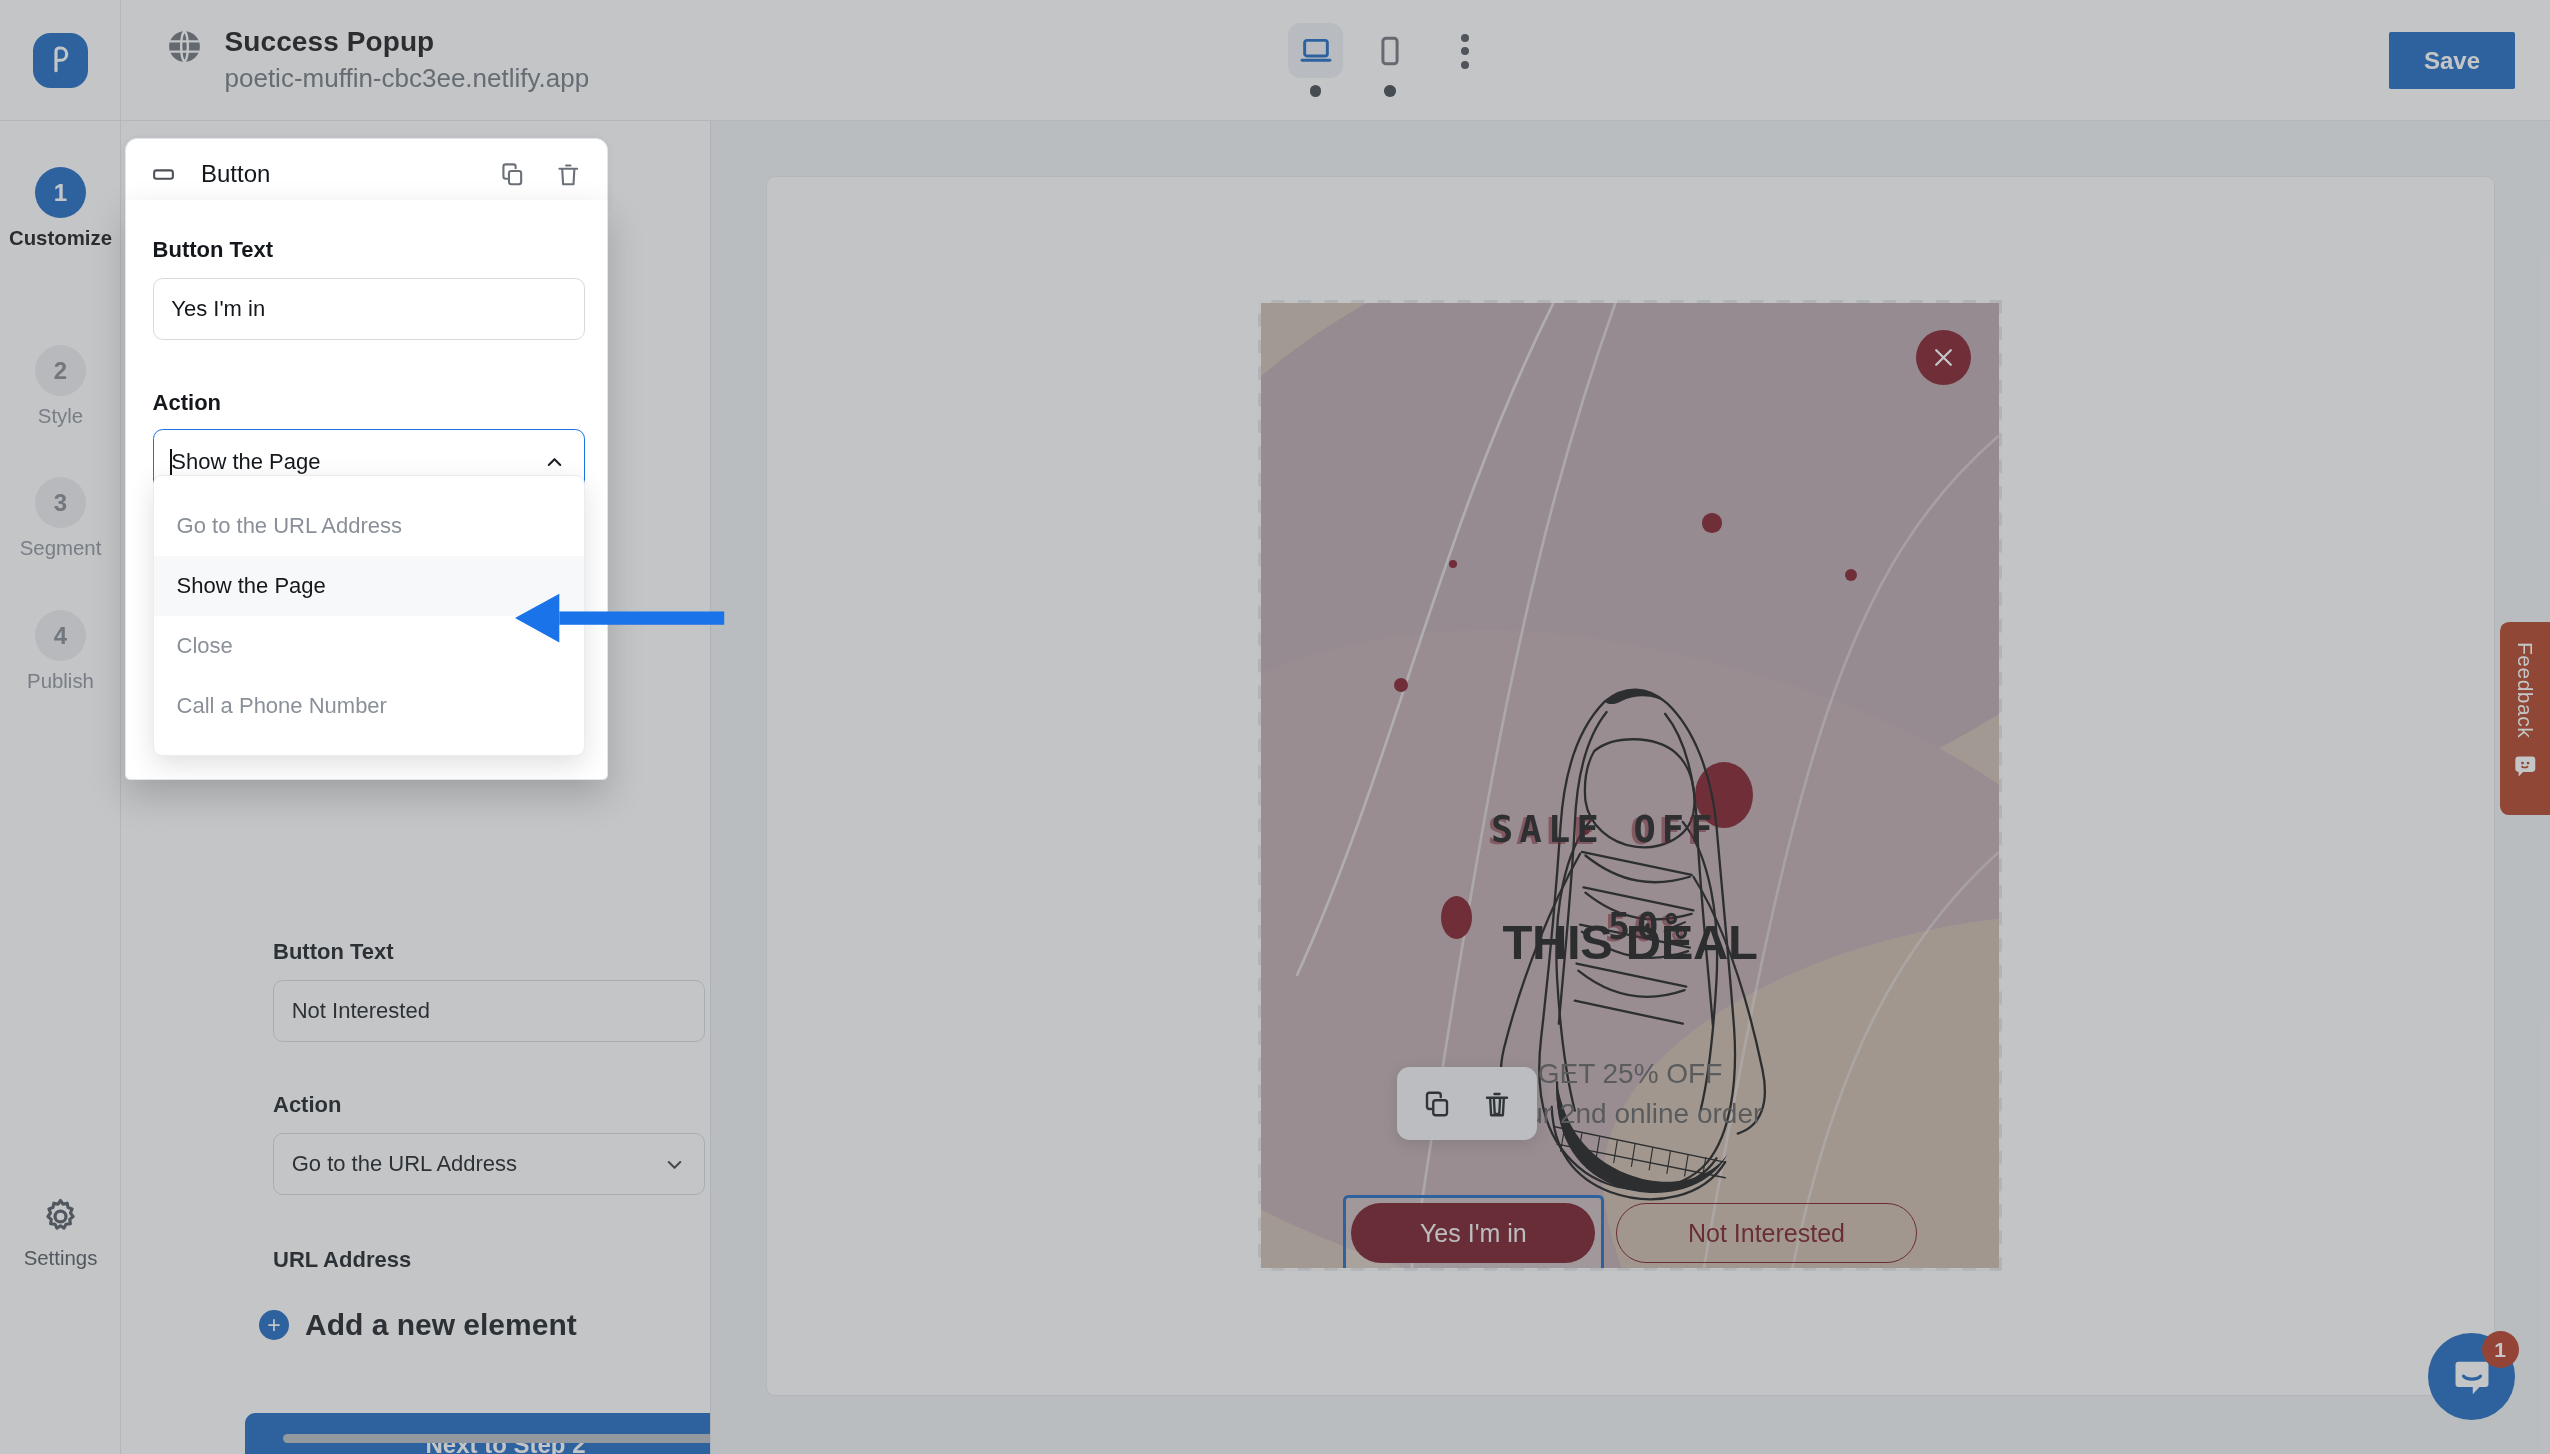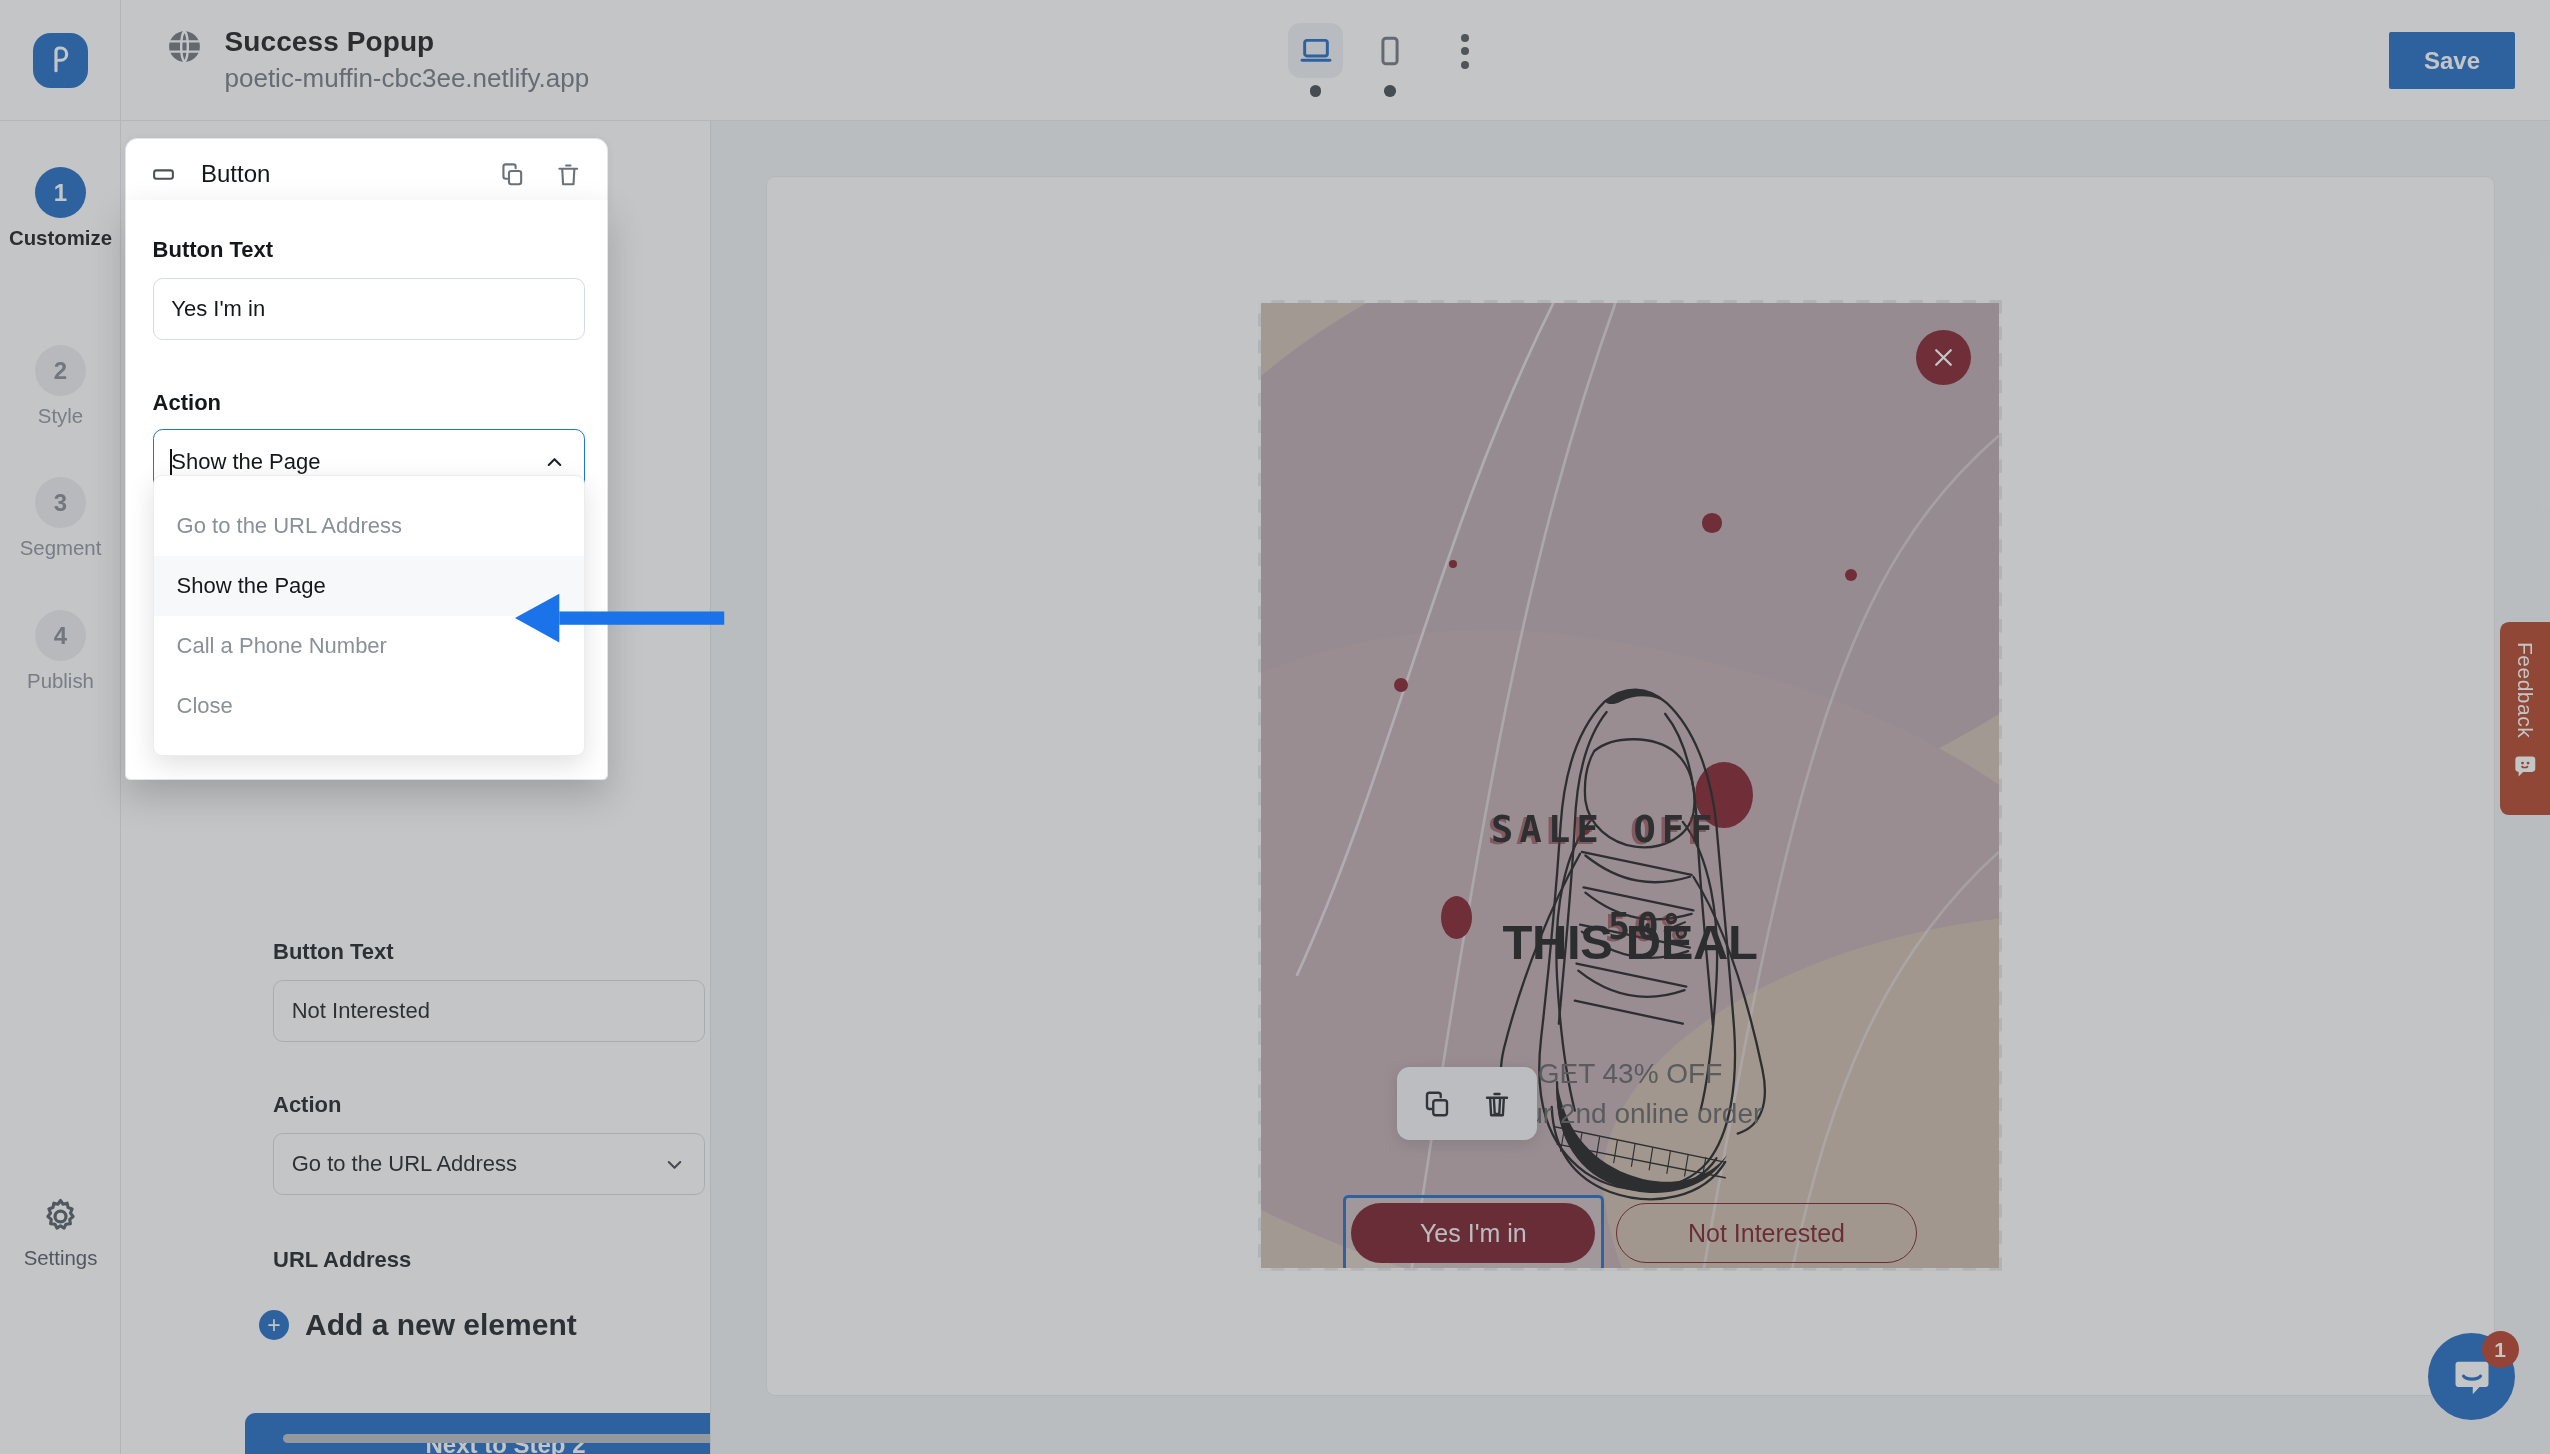--- a/index.html
+++ b/index.html
@@ -404,21 +404,21 @@
       <svg viewBox="0 0 24 24">
         <path d="M5 5 L19 19 M19 5 L5 19" stroke="#fff" stroke-width="2.2" stroke-linecap="round" fill="none"></path>
       </svg>
     </div>
 
     <div class="popup-head">
       <div>THIS DEAL</div>
     </div>
 
     <div class="popup-sub">
-      <div>GET 43% OFF</div>
+      <div>GET 25% OFF</div>
       <div>your 2nd online order</div>
     </div>
 
     <div class="popup-cta">
       <div class="cta-primary-wrap">
         <button class="cta-primary">Yes I'm in</button>
       </div>
       <button class="cta-secondary">Not Interested</button>
     </div>
   </div>
@@ -584,22 +584,22 @@
         <span>Show the Page</span>
         <svg viewBox="0 0 24 24" fill="none">
           <path d="M6 14.5 L12 8.5 L18 14.5" stroke="currentColor" stroke-width="2.2" stroke-linecap="round" stroke-linejoin="round"></path>
         </svg>
       </div>
       <div class="caret-cursor" style="left:44px; top:249px;"></div>
 
       <div class="dd-menu">
         <div class="dd-item">Go to the URL Address</div>
         <div class="dd-item selected">Show the Page</div>
+        <div class="dd-item">Close</div>
         <div class="dd-item">Call a Phone Number</div>
-        <div class="dd-item">Close</div>
       </div>
     </div>
   </div>
 
   <svg class="arrow-pointer" width="266" height="80" viewBox="0 0 300 90">
     <g>
       <rect x="112" y="32" width="186" height="15" fill="#1a73e8"></rect>
       <path d="M112 12 L112 67 L62 39.5 Z" fill="#1a73e8"></path>
     </g>
   </svg>

